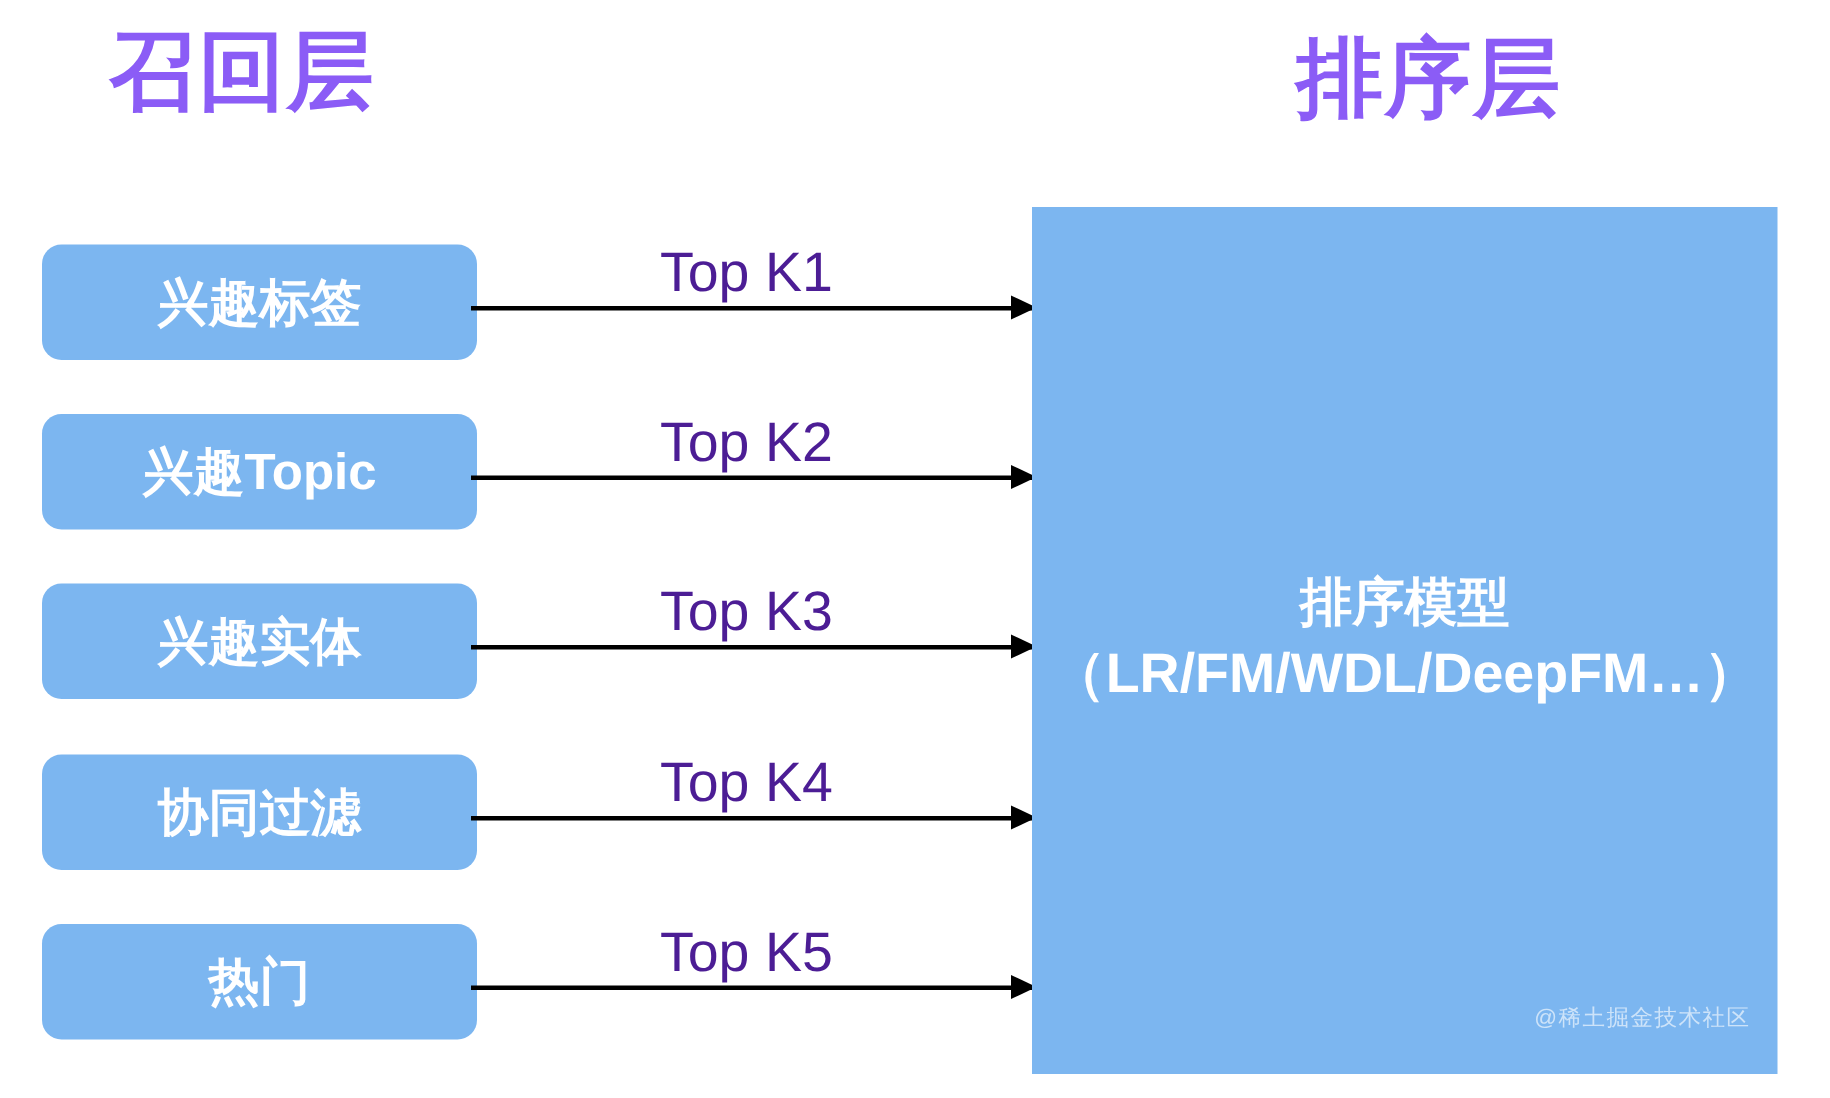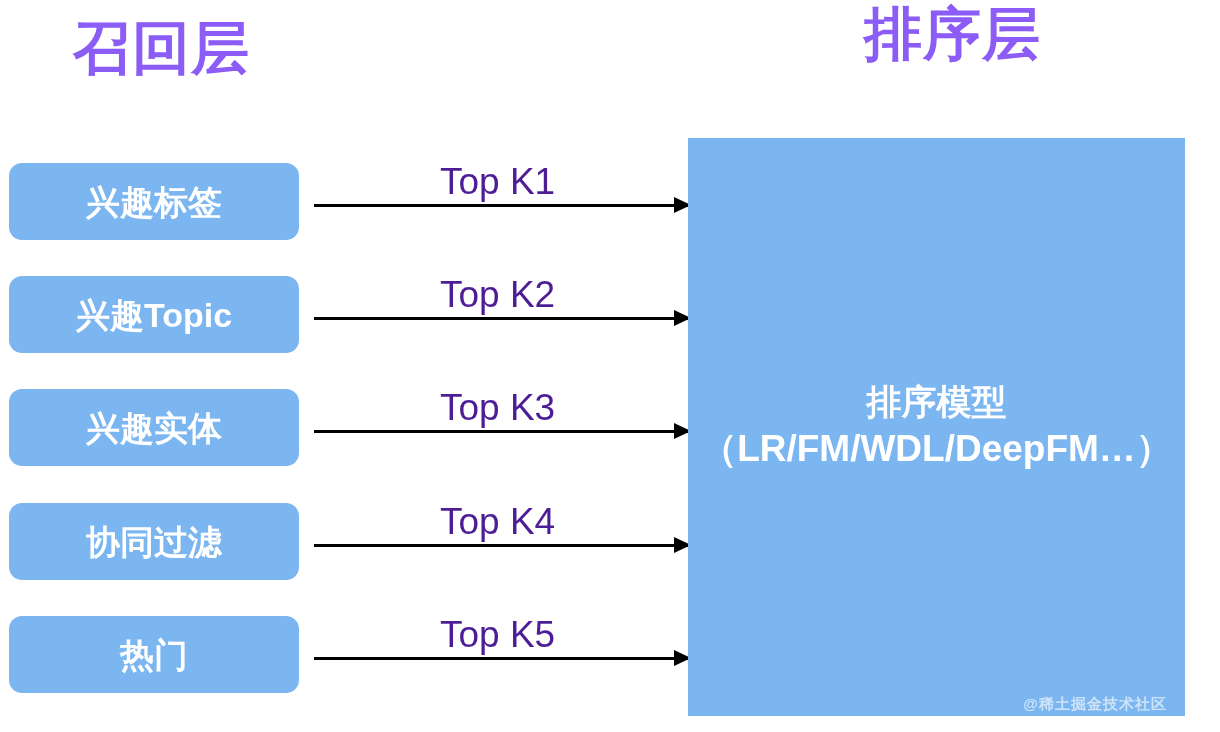--- a/index.html
+++ b/index.html
@@ -22,26 +22,26 @@
   .col-title {
     position: absolute;
     color: #8b5cf6;
     font-size: 58px;
     font-weight: 700;
     line-height: 1;
     letter-spacing: 1px;
     white-space: nowrap;
   }
   #title-recall  { left: 73px;  top: 19px; }
-  #title-rank    { left: 864px; top: 5px; }
+  #title-rank    { left: 864px; top: 24px; }
 
   
   .recall-box {
     position: absolute;
-    left: 9px;
+    left: 28px;
     width: 290px;
     height: 77px;
     background: #7CB6F0;
     border-radius: 13px;
     display: flex;
     align-items: center;
     justify-content: center;
   }
   .recall-box .box-label {
     color: #ffffff;
@@ -114,24 +114,24 @@
   }
   #rank-model-detail {
     display: block;
     font-size: 37px;
     font-weight: 700;
     white-space: nowrap;
   }
   #watermark {
     position: absolute;
     right: 18px;
-    bottom: 2px;
+    bottom: 28px;
     color: rgba(255,255,255,0.62);
     font-size: 15px;
-    font-weight: 700;
+    font-weight: 400;
     letter-spacing: 1px;
     white-space: nowrap;
   }
 </style>
 </head>
 <body>
 
 <div id="canvas">
 
   <div class="col-title" id="title-recall">召回层</div>

